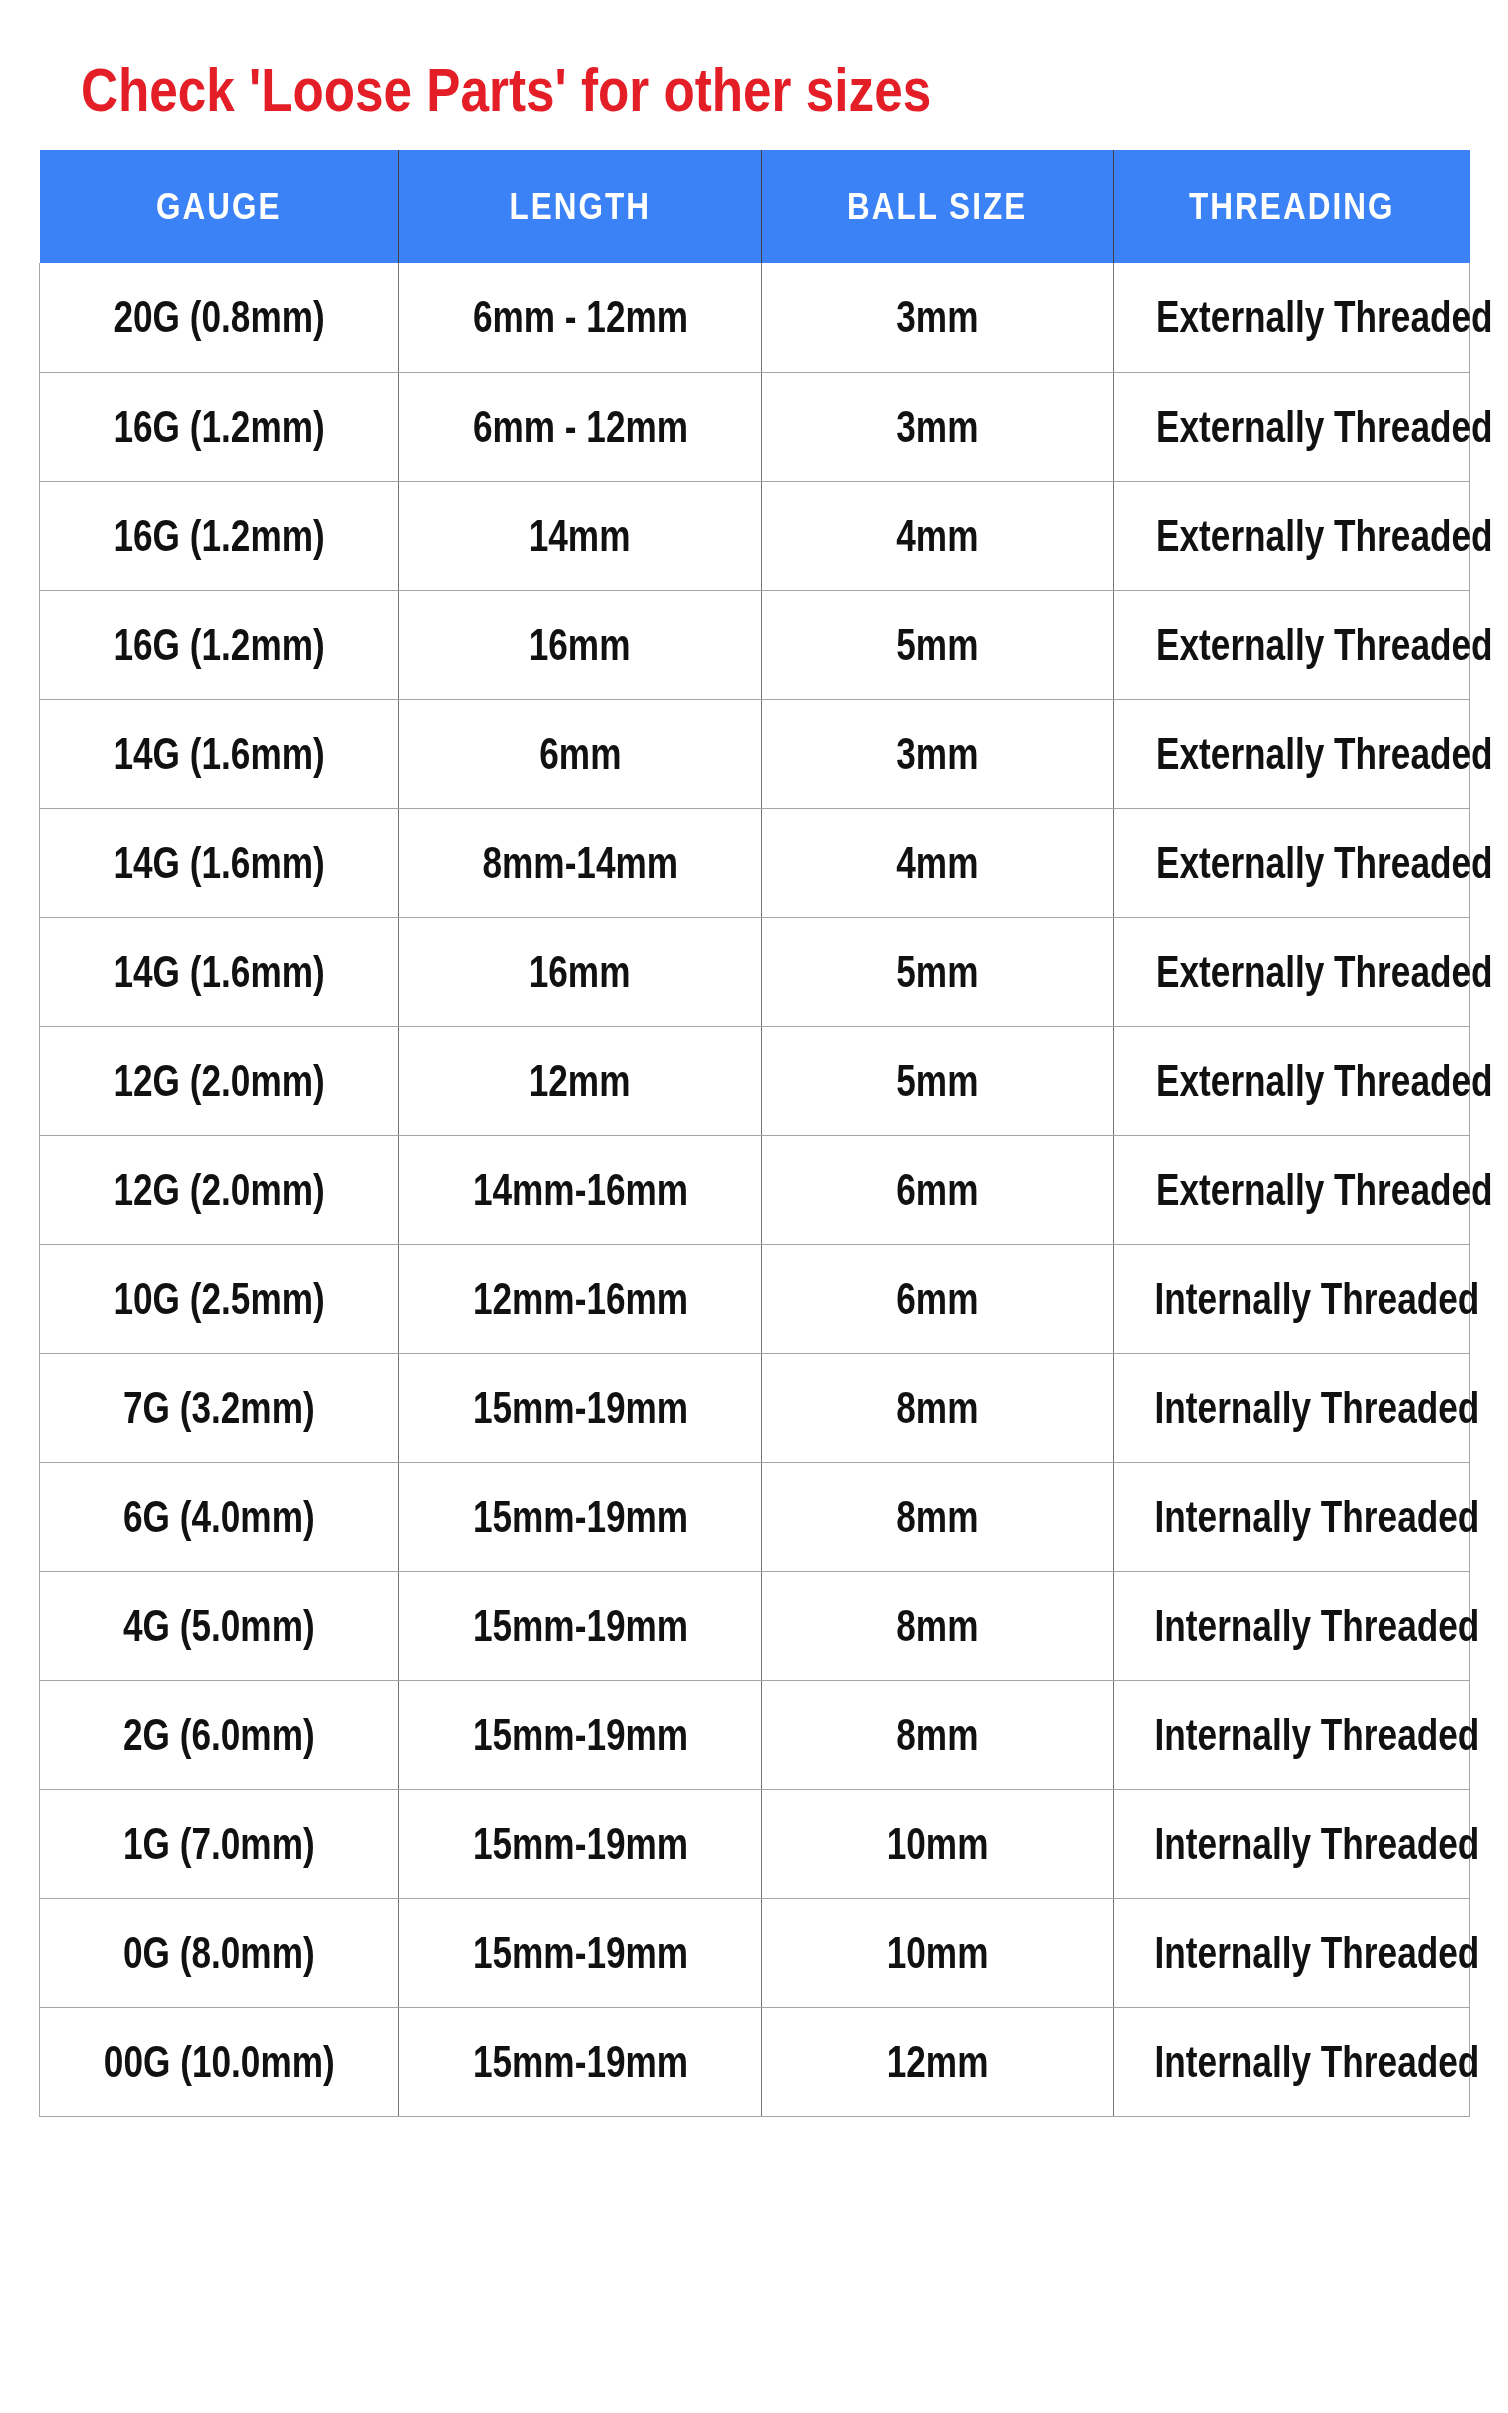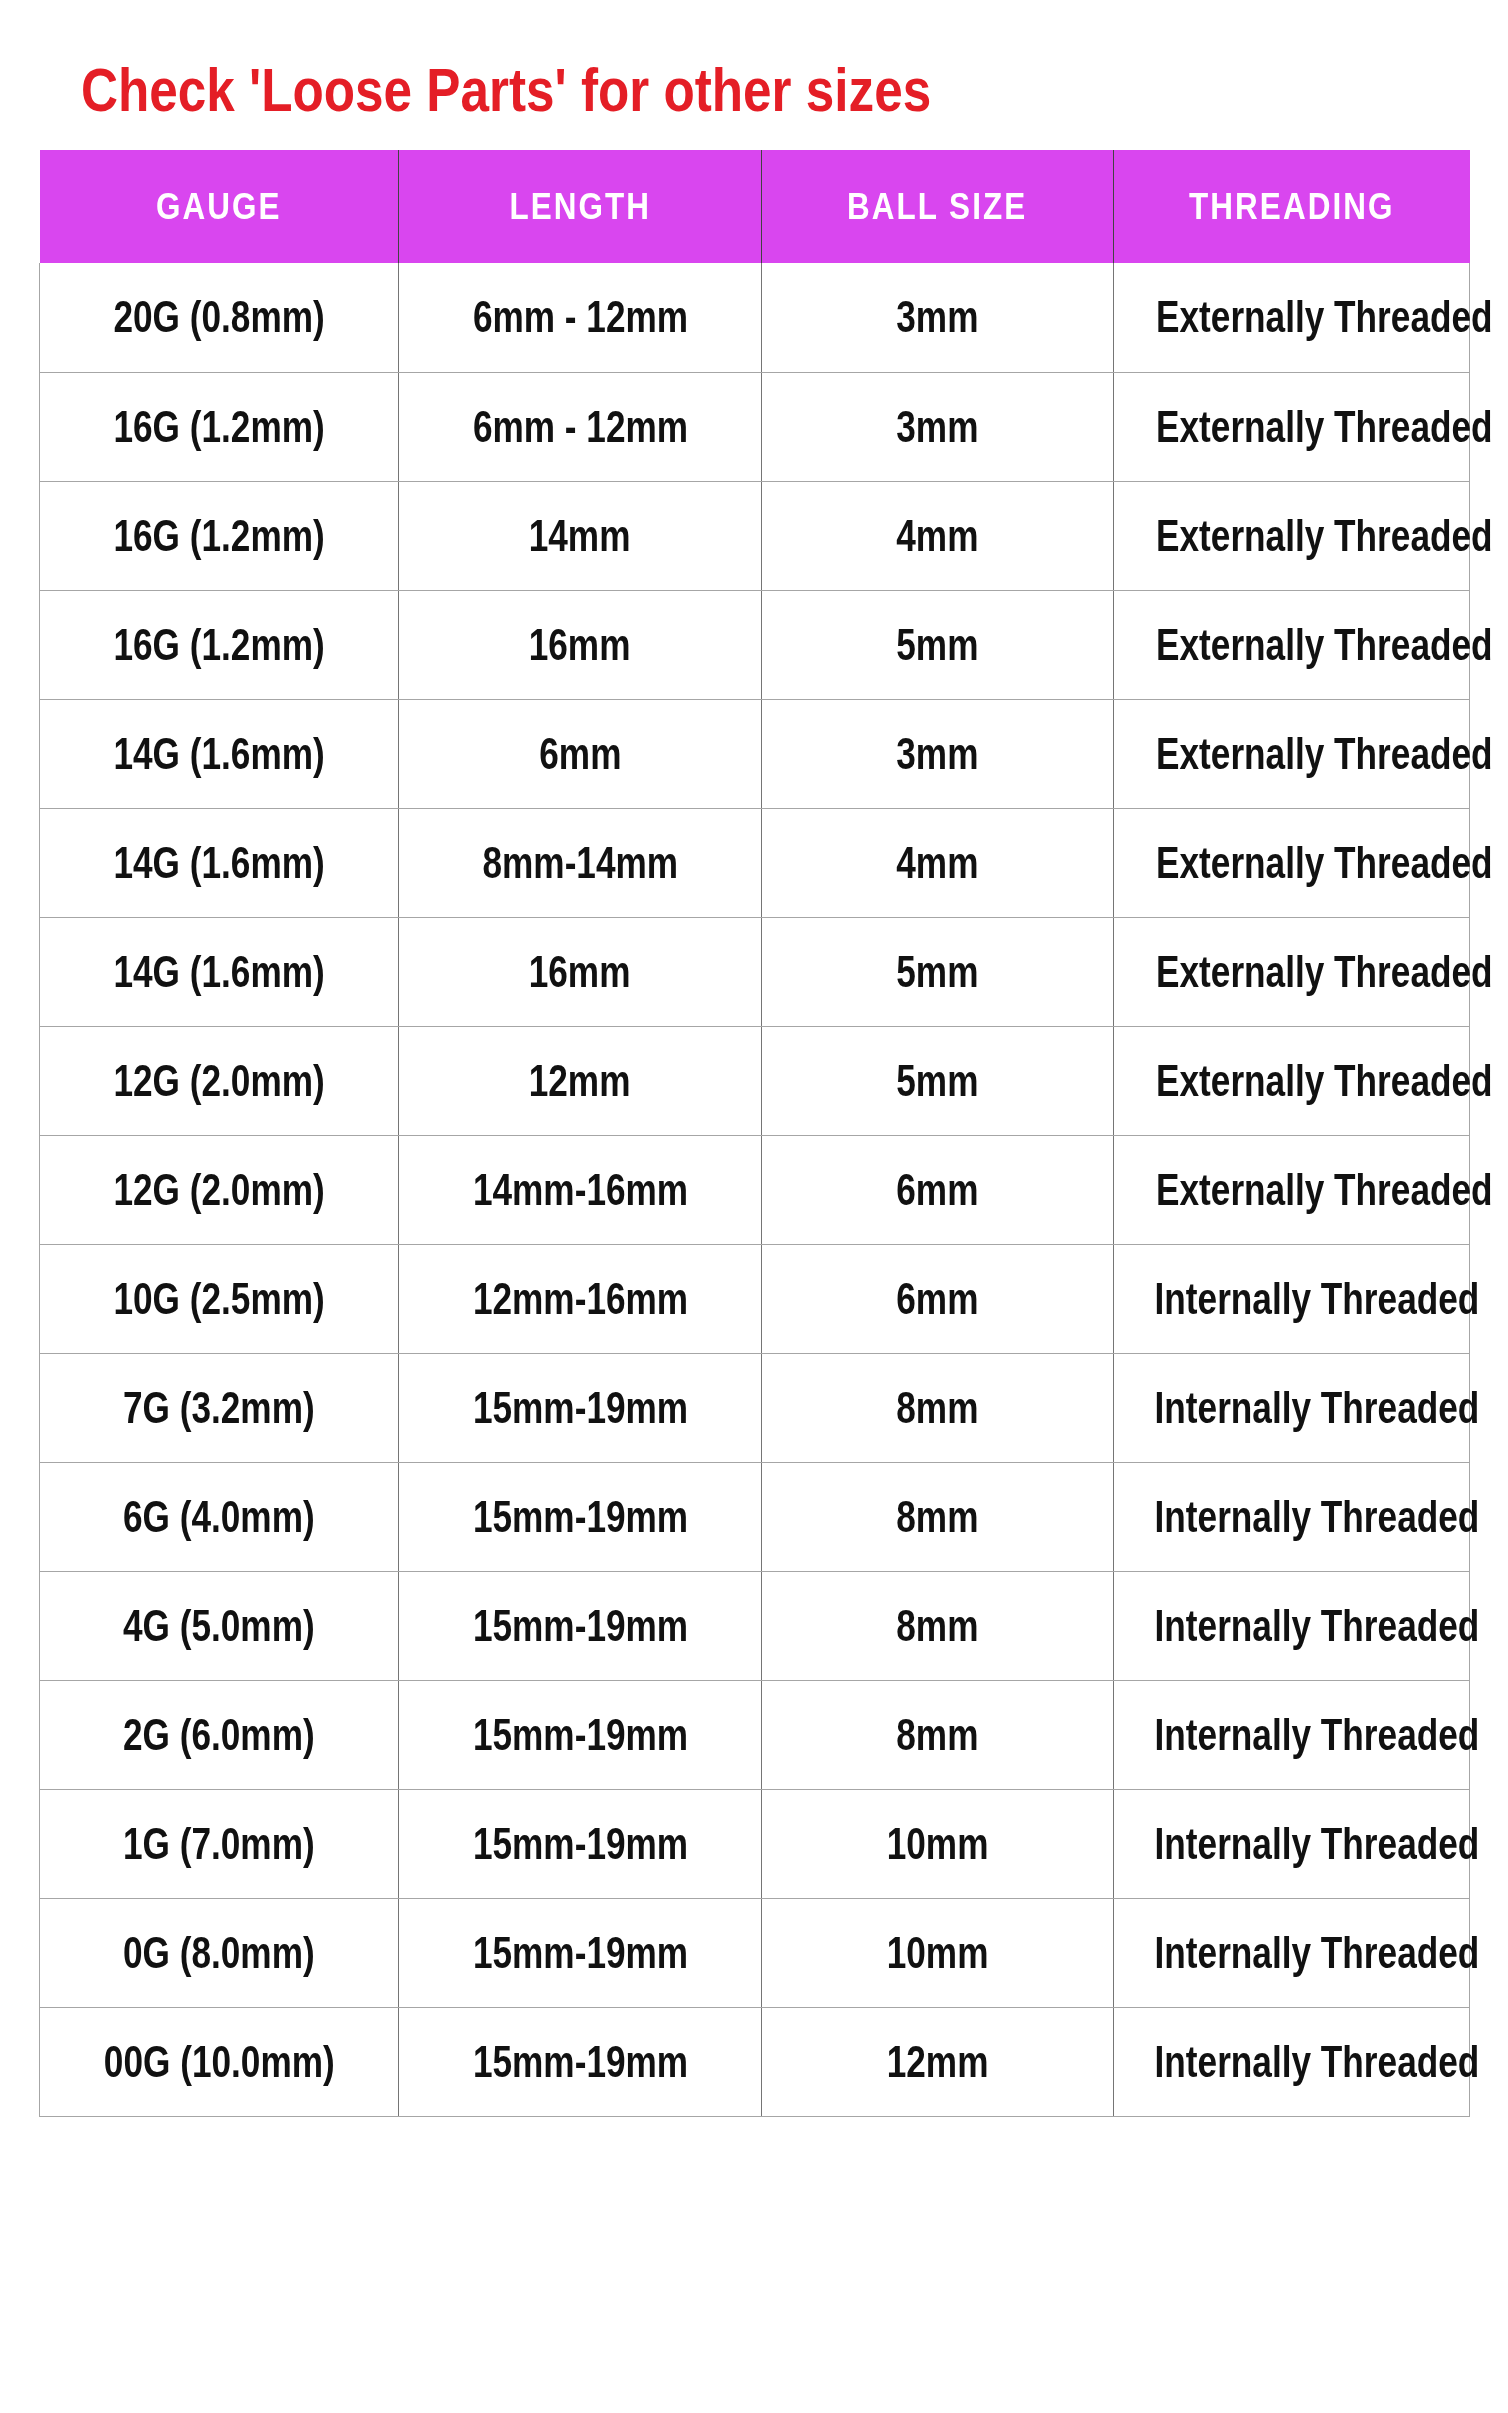--- a/index.html
+++ b/index.html
@@ -43,21 +43,21 @@
     width: 100%;
     border-collapse: collapse;
     table-layout: fixed;
   }
   .size-table th:nth-child(1), .size-table td:nth-child(1) { width: 25.1%; }
   .size-table th:nth-child(2), .size-table td:nth-child(2) { width: 25.4%; margin-top: 35px; }
   .size-table th:nth-child(3), .size-table td:nth-child(3) { width: 24.6%; }
   .size-table th:nth-child(4), .size-table td:nth-child(4) { width: 24.9%; }
 
   .size-table thead th {
-    background: #d946ef;
+    background: #3b82f6;
     color: #ffffff;
     height: 113px;
     text-align: center;
     vertical-align: middle;
     font-weight: 700;
     padding: 16px;
   }
   .size-table thead th + th { border-left: 1.6px solid #424242; }
   .ht {
     display: inline-block;

